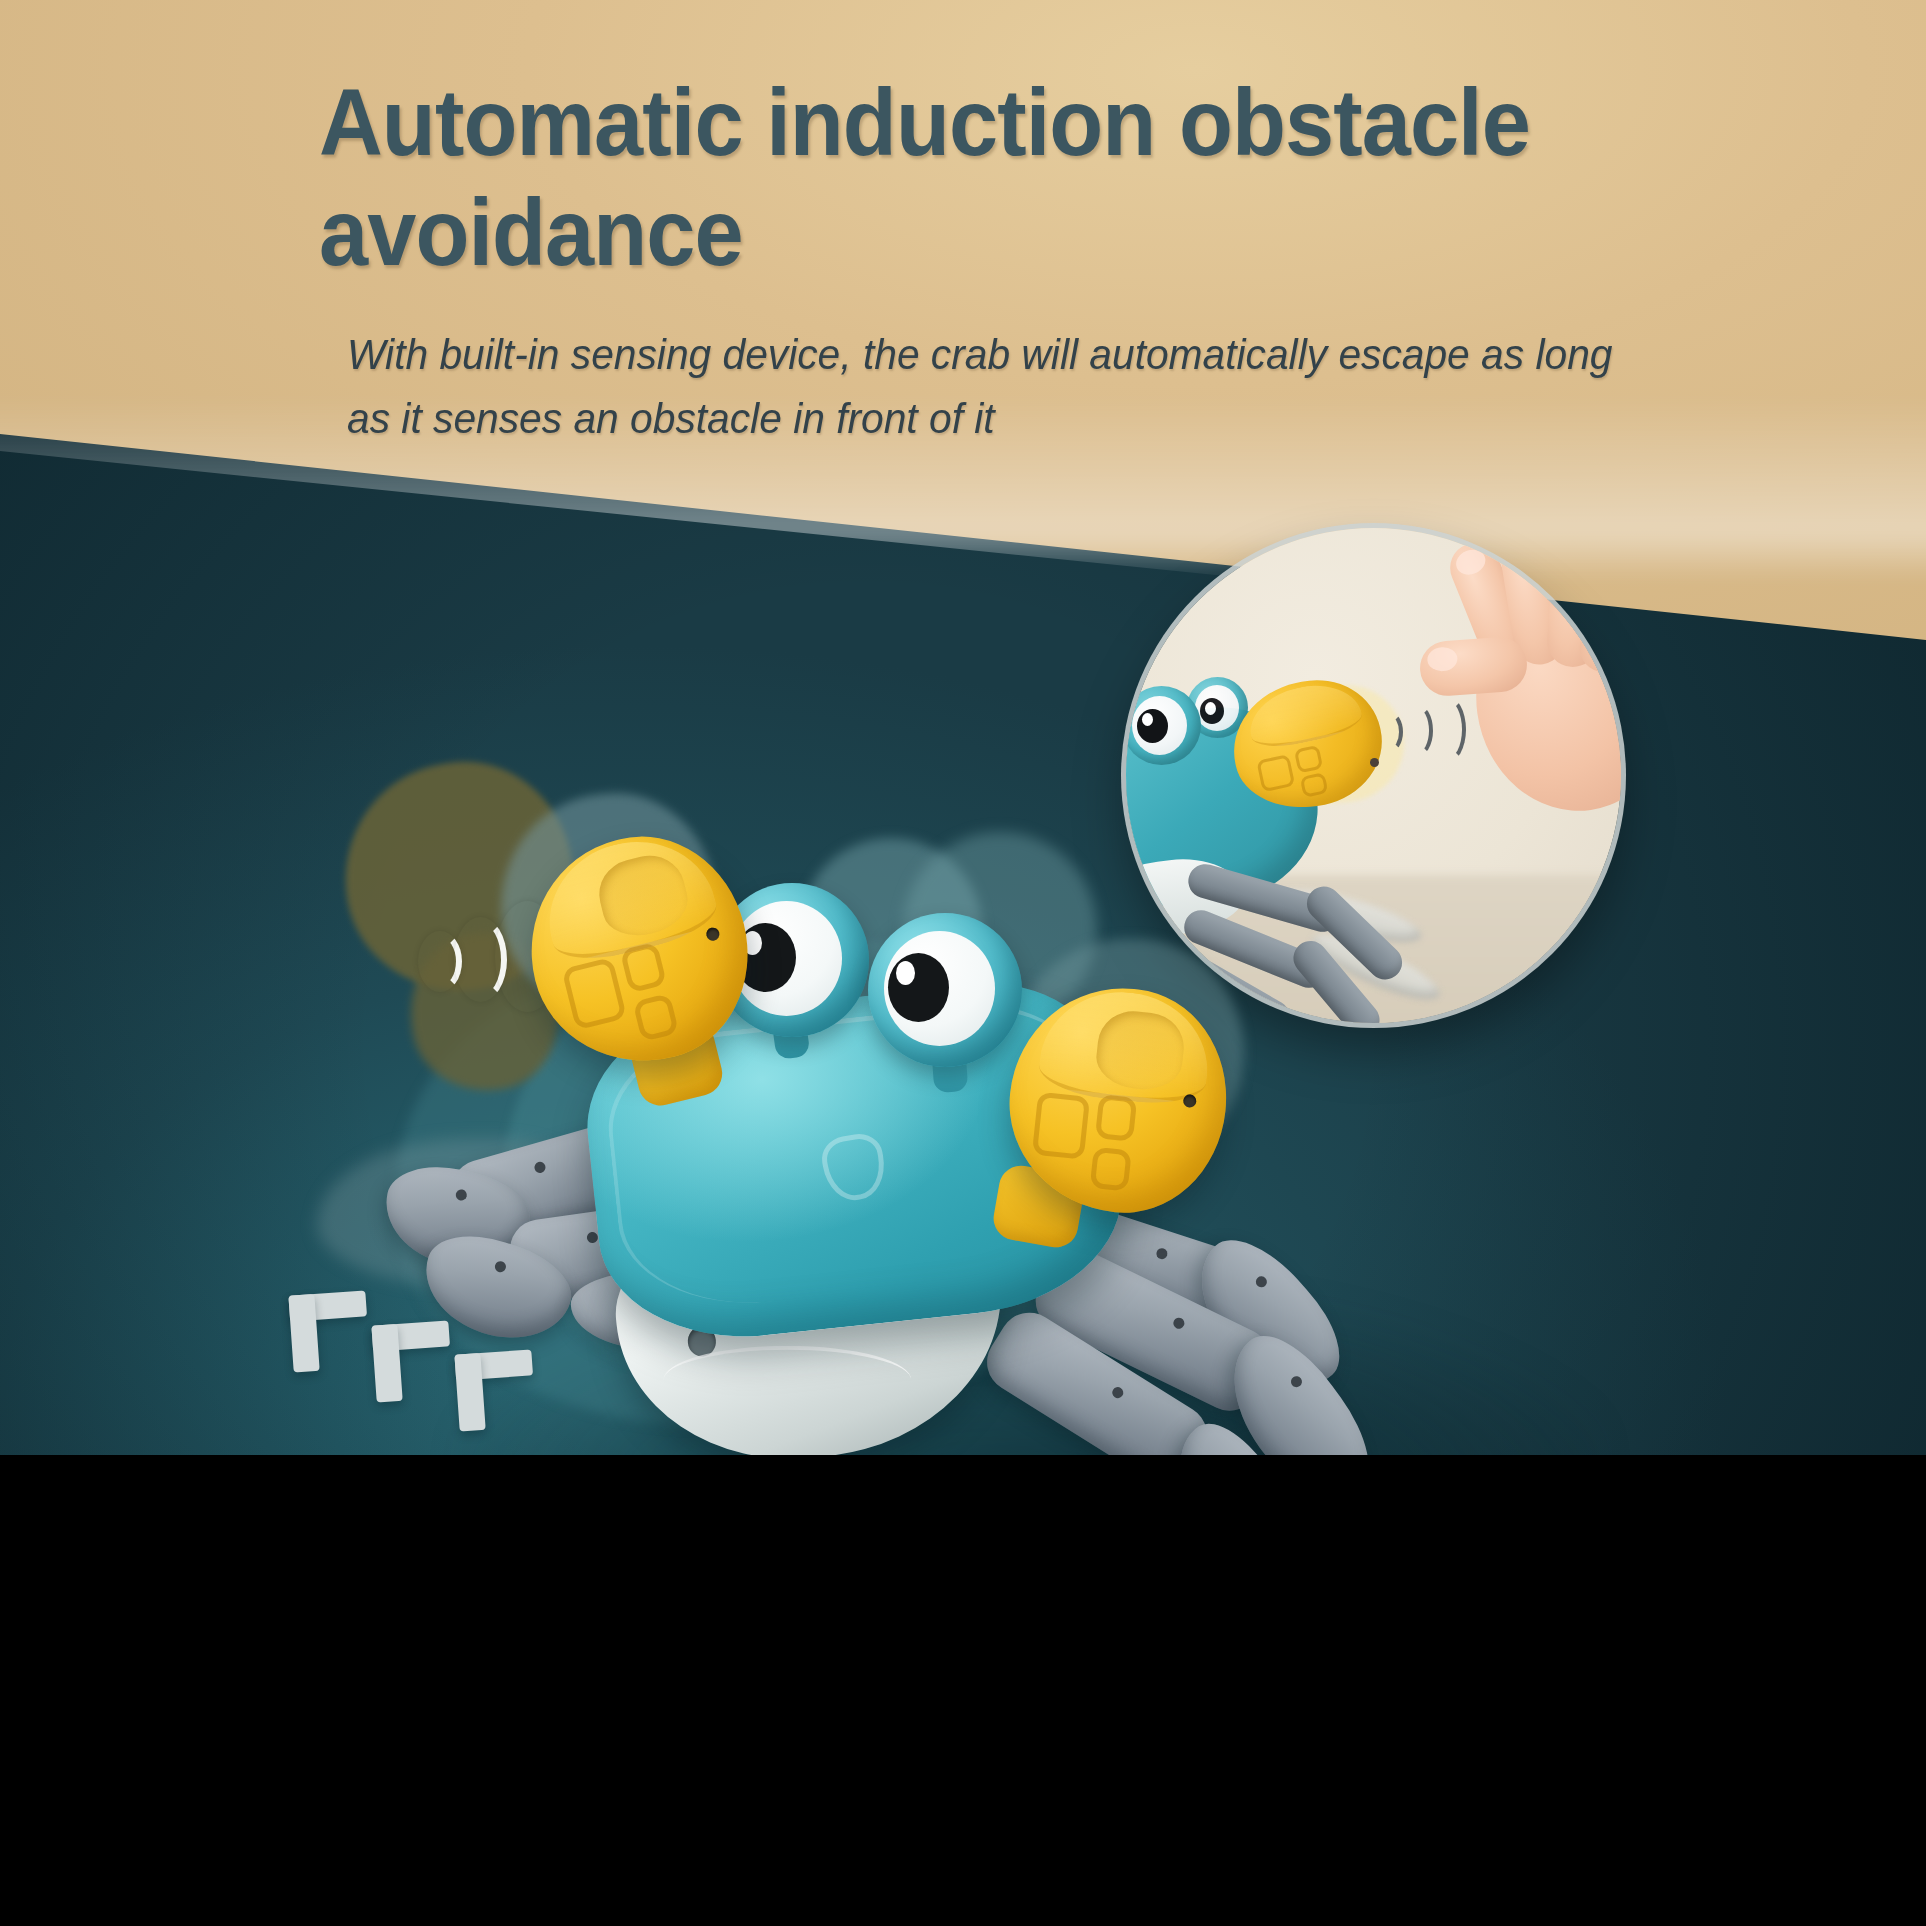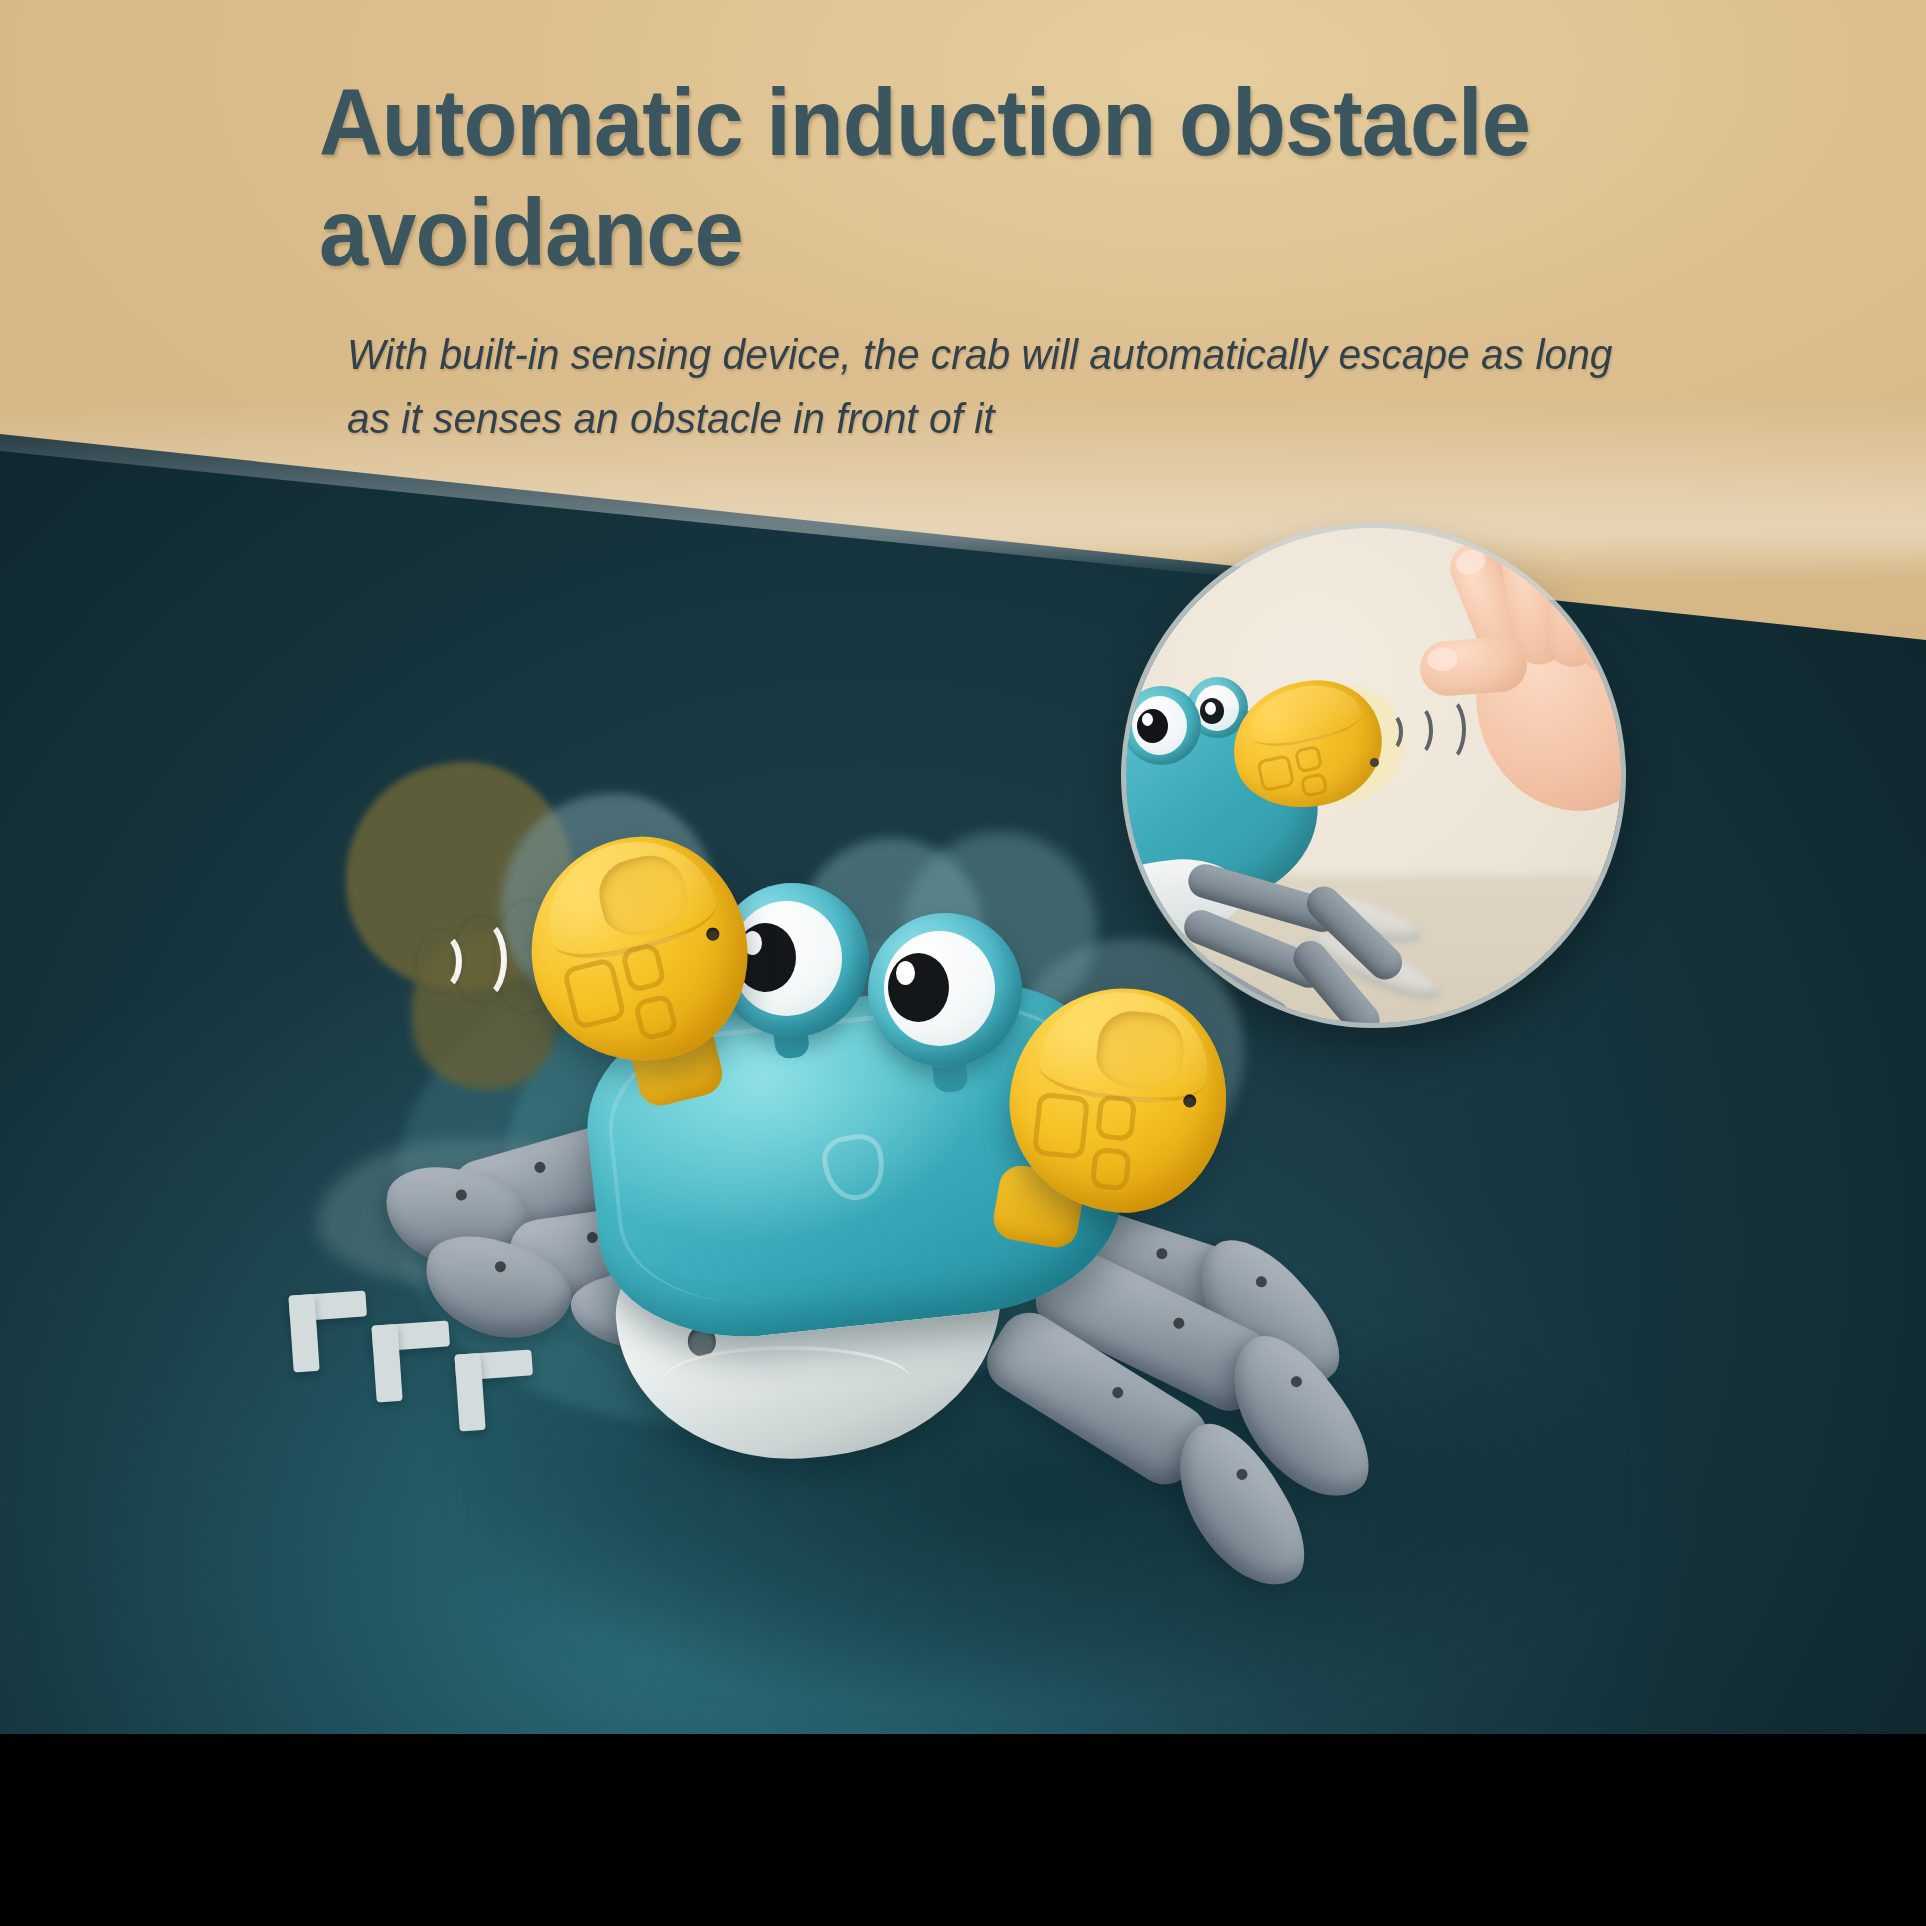--- a/index.html
+++ b/index.html
@@ -1,21 +1,21 @@
 <!DOCTYPE html>
 <html><head>
 <meta charset="utf-8">
 <title>Automatic induction obstacle avoidance</title>
 <style>
   html,body{margin:0;padding:0;background:#000;}
   *{box-sizing:border-box;}
 
   .poster{
     position:relative;
-    width:1927px;height:1734px;
+    width:1927px;height:1455px;
     overflow:hidden;
     font-family:"Liberation Sans","DejaVu Sans",sans-serif;
     background:#1d3a42;
   }
 
   
   .bg-teal{
     position:absolute;inset:0;
     background:
       radial-gradient(ellipse 1089px 752px at 33% 96%, #2c6a76 0%, #245c68 28%, #1f4a55 58%, #1a3b45 100%),

